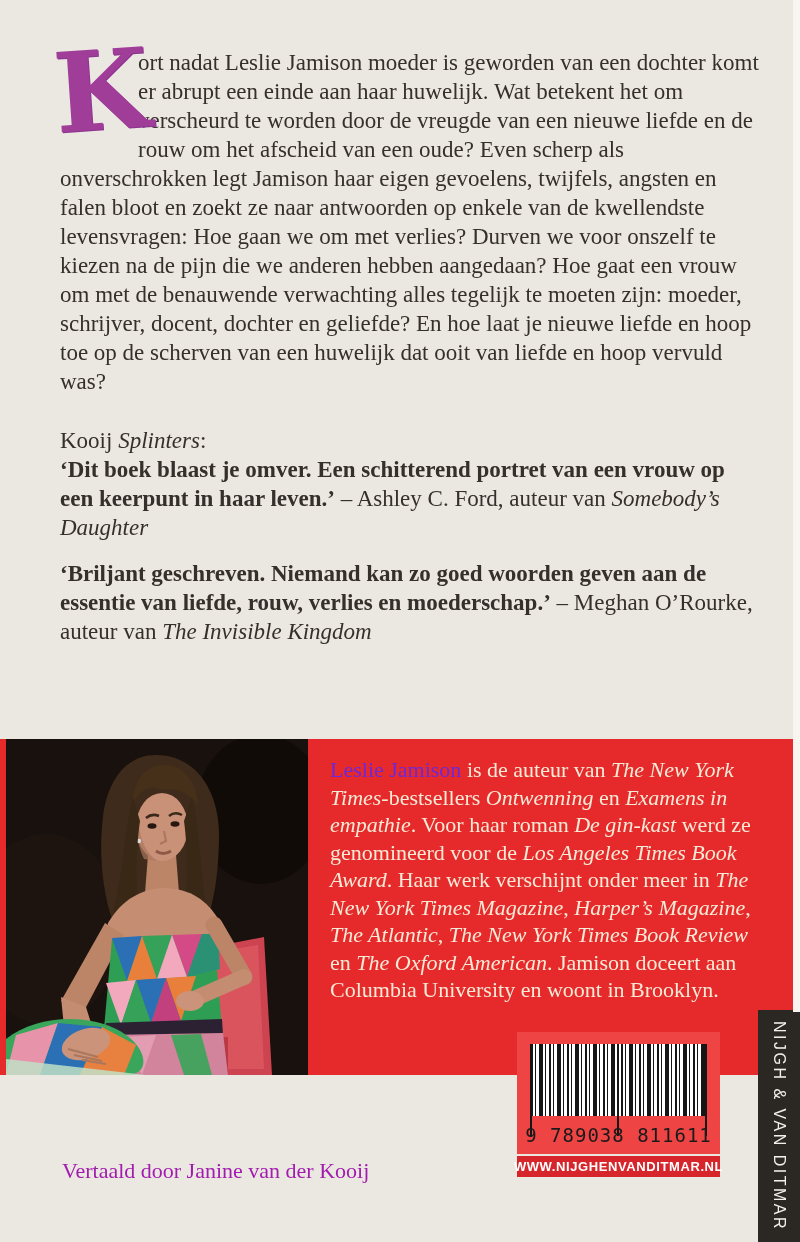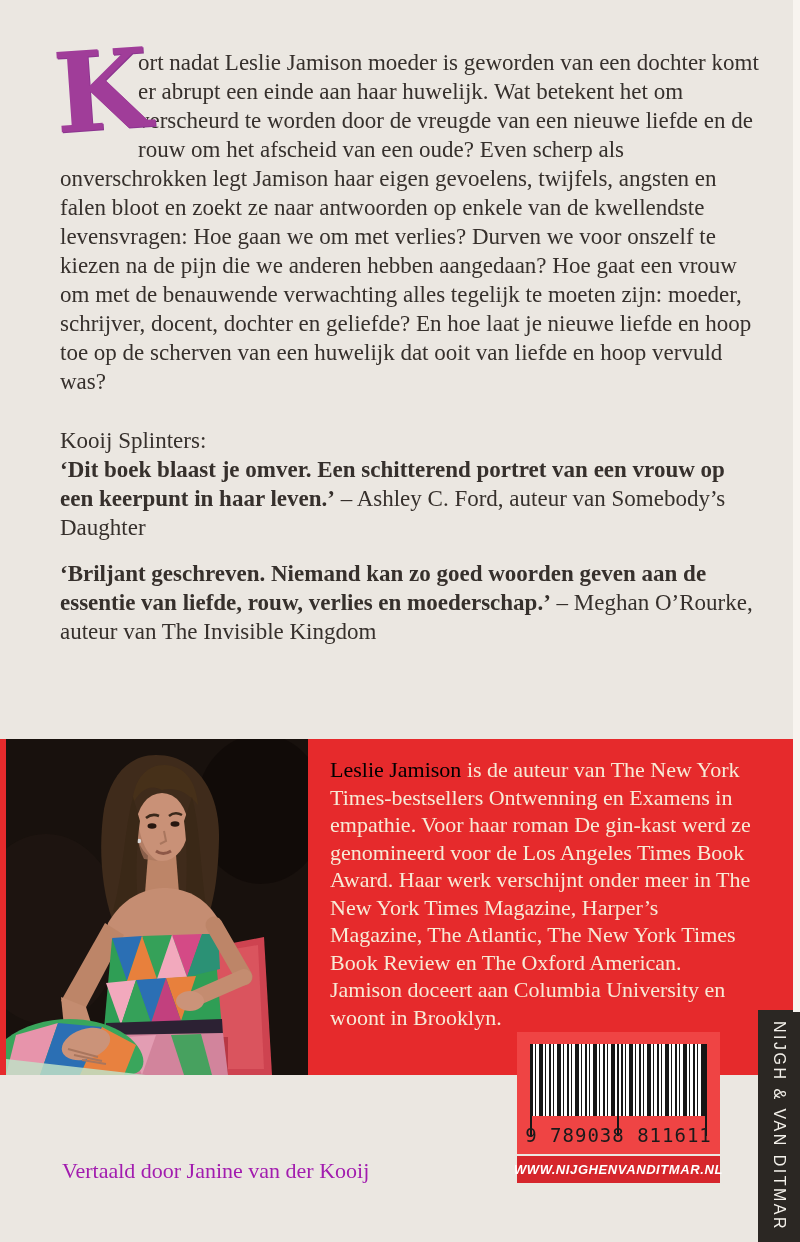--- a/index.html
+++ b/index.html
@@ -1,23 +1,23 @@
 <!DOCTYPE html>
 <html><head>
 <meta charset="utf-8">
 <style>
   html,body { margin:0; padding:0; background:#777; }
   .page {
     position:relative; width:800px; height:1242px; margin:0 auto;
     background:#ebe7e1; overflow:hidden;
     font-family:"Liberation Serif", serif; color:#36302c;
   }
-  .it { }
+  .it { font-style:italic; }
   .bd { font-weight:bold; }
-  .accent { color:#000000; }
+  .accent { color:#6d28d9; }
 
   
   .copy { position:absolute; left:60px; top:48px; width:700px; font-size:23px; line-height:29px; }
   .dropcap {
     float:left; width:74px; height:86px; line-height:84px;
     font-size:110px; font-family:"DejaVu Serif", serif; font-weight:bold;
     color:#a03d99; transform:rotate(-4deg); margin:2px 10px 0 -6px;
     text-shadow:1px 1px 0 #8c3590;
   }
   .blurb { margin:0 0 30px 0; }
@@ -42,24 +42,24 @@
       #161616 0 2px, #ffffff 2px 4px, #161616 4px 5px, #ffffff 5px 8px,
       #161616 8px 12px, #ffffff 12px 14px, #161616 14px 15px, #ffffff 15px 18px);
   }
   .guard { position:absolute; top:12px; width:2px; height:92px; background:#161616; }
   .guard.g-left { left:13px; } .guard.g-mid { left:100px; } .guard.g-right { right:13px; }
   .digits {
     position:absolute; left:0; right:0; bottom:8px; text-align:center;
     font-family:"DejaVu Sans Mono", monospace; font-size:19px; color:#1a1a1a; letter-spacing:1px;
   }
   .url-strip {
-    position:absolute; left:517px; top:1156px; width:203px; height:27px; background:#d6262c;
+    position:absolute; left:517px; top:1156px; width:203px; height:21px; background:#d6262c;
     display:flex; align-items:center; justify-content:center;
     font-family:"Liberation Sans", sans-serif; font-weight:bold; font-size:13px;
-    letter-spacing:0.6px; color:#ffffff;font-style:italic;
+    letter-spacing:0.6px; color:#ffffff;
   }
 
   
   .spine {
     position:absolute; left:758px; top:1010px; width:42px; height:232px; background:#2b2723;
     display:flex; align-items:center; justify-content:center;
   }
   .spine span {
     writing-mode:vertical-rl; font-family:"Liberation Sans", sans-serif;
     font-size:16px; letter-spacing:2.5px; color:#f3f0ea; white-space:nowrap;

